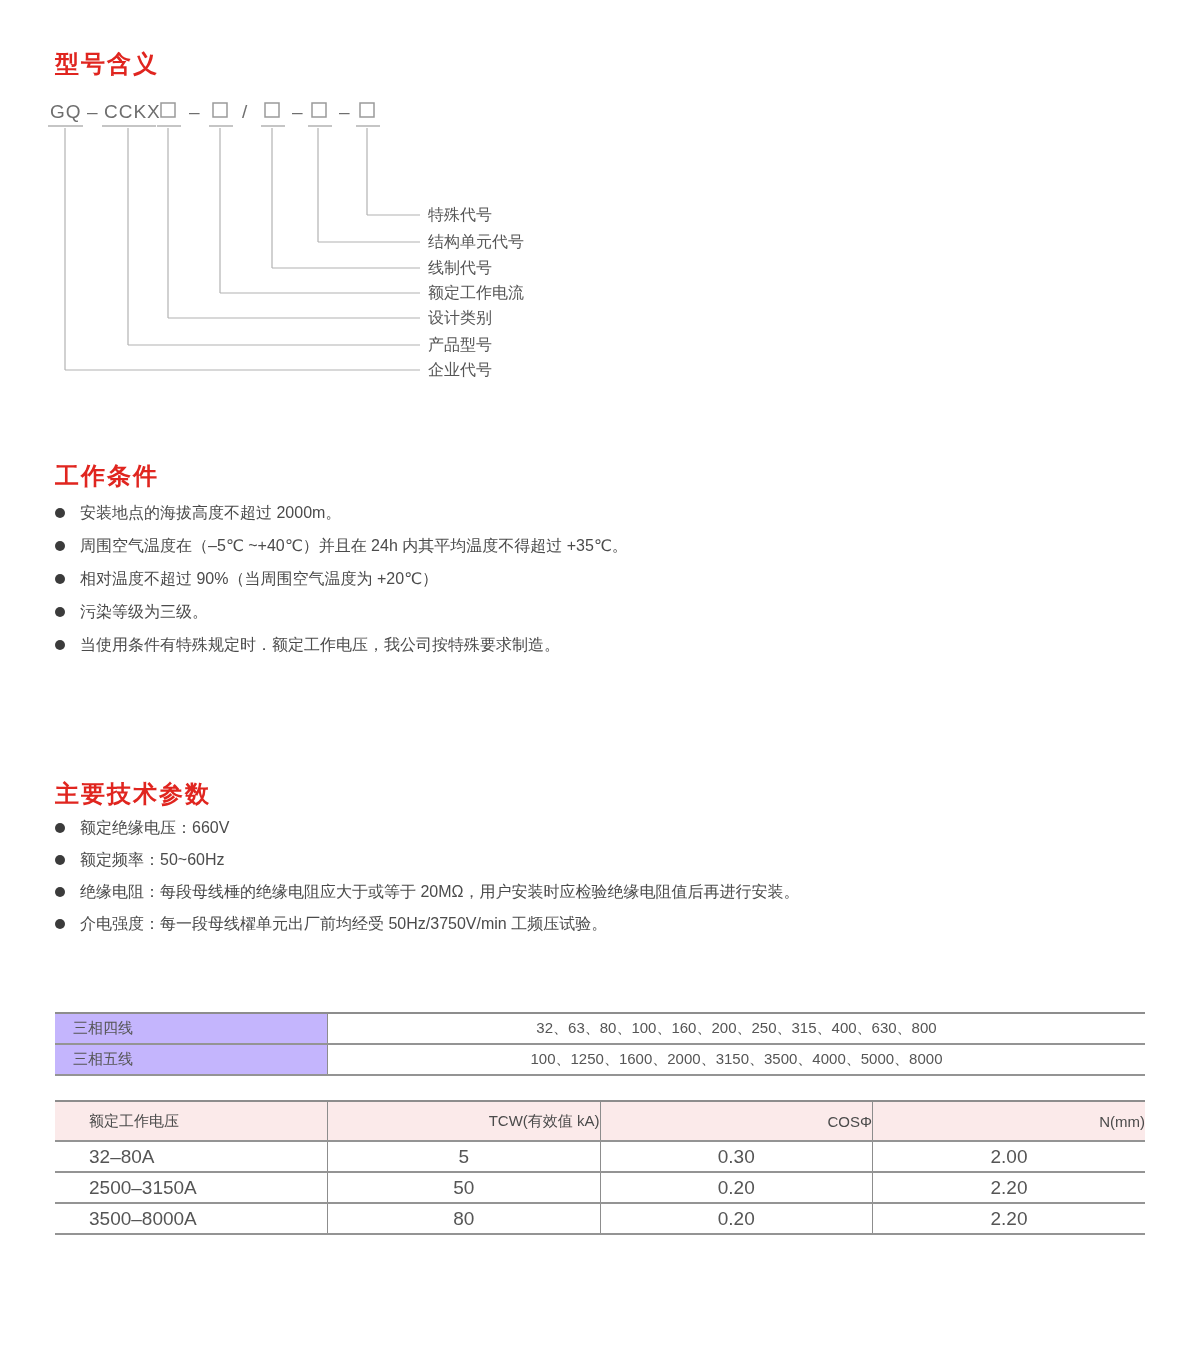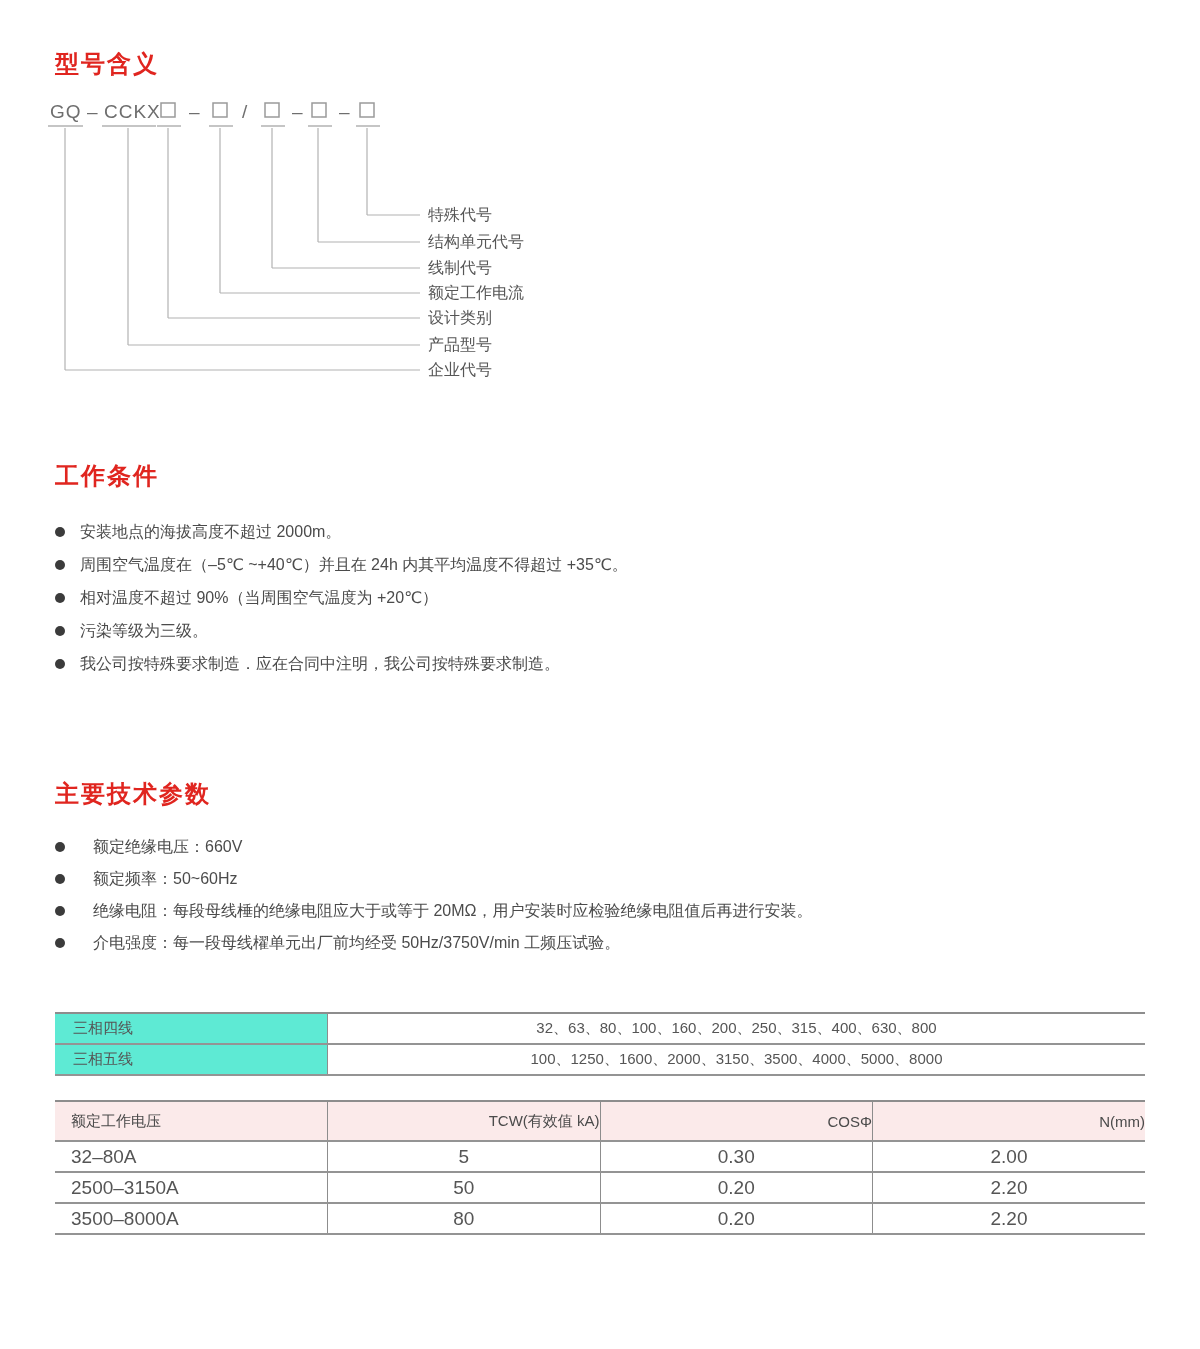--- a/index.html
+++ b/index.html
@@ -12,51 +12,51 @@
   }
   #title-model { top:48px; }
   #title-conditions { top:460px; }
   #title-params { top:778px; }
 
   .diagram-svg { position:absolute; left:40px; top:88px; }
   .diagram-svg text { font-family:"Liberation Sans","DejaVu Sans",sans-serif; }
   .model-text { font-size:19px; fill:#6e6e6e; letter-spacing:1px; }
   .diagram-label { font-size:16px; fill:#565656; }
 
-  .bullet-list { position:absolute; left:55px; width:1100px; list-style:none;margin-top:19px; }
+  .bullet-list { position:absolute; left:55px; width:1100px; list-style:none; }
   #conditions-list { top:503px; }
   #params-list { top:818px; }
   .bullet-item { display:flex; align-items:center; height:20px; }
   #conditions-list .bullet-item { margin-bottom:13px; }
-  #params-list .bullet-item { margin-bottom:12px;gap:13px; }
+  #params-list .bullet-item { margin-bottom:12px; }
   .bullet-dot {
     width:10px; height:10px; border-radius:50%;
     background:#3b3b3b; margin-right:15px; flex:0 0 10px;
   }
   .bullet-text { font-size:16px; color:#4b4b4b; white-space:nowrap; }
 
   .table-wrap { position:absolute; left:55px; width:1090px; }
   #current-table-wrap { top:1012px; }
   #spec-table-wrap { top:1100px; }
   table { width:100%; border-collapse:collapse; table-layout:fixed; }
   #current-table, #spec-table { border-top:2px solid #8d8d8d; }
   #current-table tr, #spec-table tr { border-bottom:2px solid #949494; }
   #current-table td { height:31px; font-size:15px; color:#555555; }
   td.row-label {
-    width:25%; background:#5eead4; text-align:left; padding-left:18px;
+    width:25%; background:#c4b5fd; text-align:left; padding-left:18px;
     border-right:1px solid #8d8d8d;
   }
   td.row-values { text-align:center; }
 
   #spec-table th {
     height:40px; background:#fbeaea; font-weight:normal;
     font-size:15px; color:#4b4b4b; text-align:right;
   }
   #spec-table td { height:31px; font-size:19px; color:#555555; text-align:center; }
-  #spec-table th:first-child, #spec-table td:first-child { text-align:left; padding-left:16px; }
+  #spec-table th:first-child, #spec-table td:first-child { text-align:left; padding-left:34px; }
   #spec-table th:not(:last-child), #spec-table td:not(:last-child) { border-right:1px solid #8d8d8d; }
 </style>
 </head>
 <body>
 
 <div class="page">
 
   <h2 class="section-title" id="title-model">型号含义</h2>
 
   <svg class="diagram-svg" width="580" height="300" viewBox="0 0 580 300">
@@ -124,21 +124,21 @@
     <li class="bullet-item">
       <span class="bullet-dot"></span>
       <span class="bullet-text">相对温度不超过 90%（当周围空气温度为 +20℃）</span>
     </li>
     <li class="bullet-item">
       <span class="bullet-dot"></span>
       <span class="bullet-text">污染等级为三级。</span>
     </li>
     <li class="bullet-item">
       <span class="bullet-dot"></span>
-      <span class="bullet-text">我公司按特殊要求制造．应在合同中注明，我公司按特殊要求制造。</span>
+      <span class="bullet-text">当使用条件有特殊规定时．额定工作电压，我公司按特殊要求制造。</span>
     </li>
   </ul>
 
   <h2 class="section-title" id="title-params">主要技术参数</h2>
 
   <ul class="bullet-list" id="params-list">
     <li class="bullet-item">
       <span class="bullet-dot"></span>
       <span class="bullet-text">额定绝缘电压：660V</span>
     </li>

